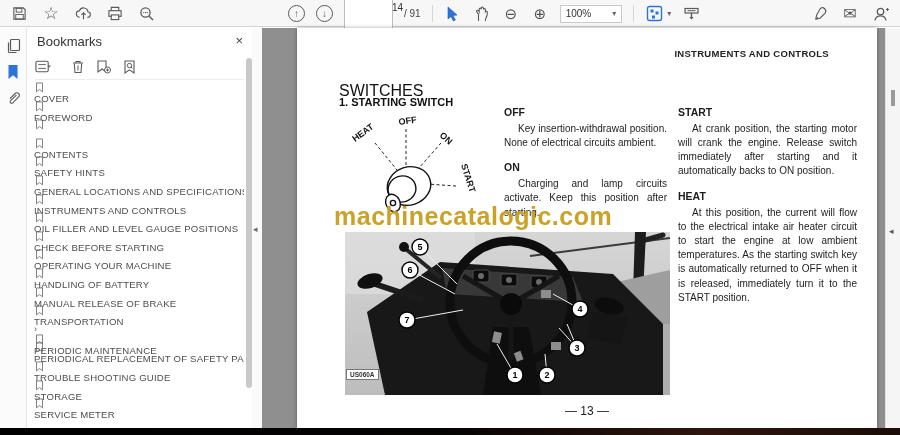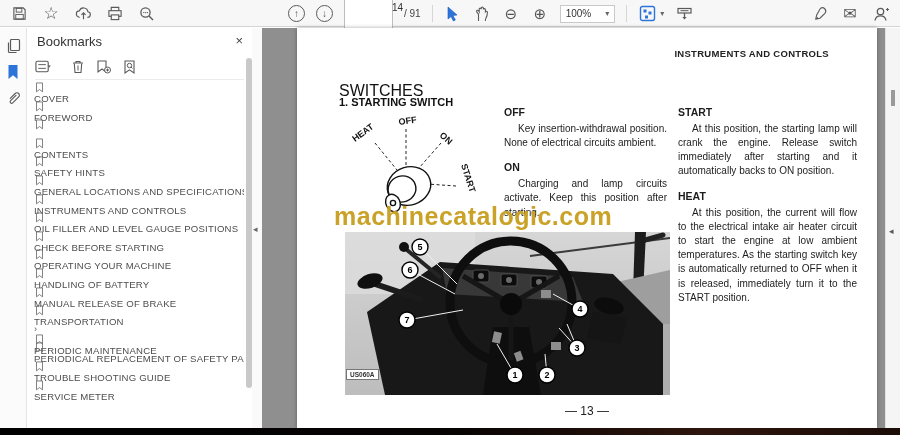--- a/index.html
+++ b/index.html
@@ -14,21 +14,21 @@
   .tb-center { left:288px; gap:11px; }
   .tb-right { right:10px; gap:13px; }
   .tb-btn { display:flex; align-items:center; justify-content:center; height:22px; min-width:18px;
     color:#555; cursor:default; }
   .tb-btn svg { display:block; }
   .tb-glyph { font-size:15px; line-height:1; color:#555; }
   .tb-divider { width:1px; height:17px; background:#d6d6d6; }
   .page-box { width:26px; height:30px; border:1px solid #bdbdbd; background:#fff; font-size:10px;
     text-align:center; line-height:15px; color:#333;padding-left:47px; }
   .page-total { font-size:10px; color:#444; }
-  .zoom-box { display:flex; align-items:center; gap:14px; border:1px solid #c9c9c9; background:#fff;
+  .zoom-box { display:flex; align-items:center; gap:21px; border:1px solid #c9c9c9; background:#fff;
     height:18px; padding:0 5px; font-size:10px; color:#333; }
   .caret { font-size:8px; color:#666; }
   .circle-btn { width:17px; height:17px; border:1.4px solid #5a5a5a; border-radius:50%;
     display:flex; align-items:center; justify-content:center; font-size:10px; color:#555; }
 
   
   .left-rail { position:absolute; top:28px; left:0; width:27px; height:400px;
     background:#fbfbfb; border-right:1px solid #e4e4e4; }
   .rail-ic { position:absolute; left:6px; width:15px; height:16px; }
 
@@ -346,20 +346,27 @@
           <path d="M2.2 1.2h7.6v11.3L6 9.6l-3.8 2.9z" fill="none" stroke="#6e6e6e" stroke-width="1.1"></path>
         </svg>
         <span class="bm-label">PERIODICAL REPLACEMENT OF SAFETY PARTS</span>
       </div>
       <div class="bm-row">
         <span class="bm-chev"></span>
         <svg class="bm-ic" viewBox="0 0 12 14">
           <path d="M2.2 1.2h7.6v11.3L6 9.6l-3.8 2.9z" fill="none" stroke="#6e6e6e" stroke-width="1.1"></path>
         </svg>
         <span class="bm-label">TROUBLE SHOOTING GUIDE</span>
+      </div>
+      <div class="bm-row">
+        <span class="bm-chev"></span>
+        <svg class="bm-ic" viewBox="0 0 12 14">
+          <path d="M2.2 1.2h7.6v11.3L6 9.6l-3.8 2.9z" fill="none" stroke="#6e6e6e" stroke-width="1.1"></path>
+        </svg>
+        <span class="bm-label">STORAGE</span>
       </div>
       <div class="bm-row">
         <span class="bm-chev"></span>
         <svg class="bm-ic" viewBox="0 0 12 14">
           <path d="M2.2 1.2h7.6v11.3L6 9.6l-3.8 2.9z" fill="none" stroke="#6e6e6e" stroke-width="1.1"></path>
         </svg>
         <span class="bm-label">SERVICE METER</span>
       </div>
     </div>
   <div class="bm-scroll"></div>
@@ -399,21 +406,21 @@
 
     <div class="col col2">
       <h4>OFF</h4>
       <p>Key insertion-withdrawal position. None of electrical circuits ambient.</p>
       <h4>ON</h4>
       <p>Charging and lamp circuits activate. Keep this position after starting.</p>
     </div>
 
     <div class="col col3">
       <h4>START</h4>
-      <p>At this position, the starting lamp will crank the engine. Release switch immediately after starting and it automatically backs to ON position.</p>
+      <p>At crank position, the starting motor will crank the engine. Release switch immediately after starting and it automatically backs to ON position.</p>
       <h4>HEAT</h4>
       <p>At this position, the current will flow to the electrical intake air heater circuit to start the engine at low ambient temperatures. As the starting switch key is automatically returned to OFF when it is released, immediately turn it to the START position.</p>
     </div>
 
     <div class="watermark" style="color: rgb(201, 162, 39);">machinecatalogic.com</div>
 
     <div class="photo">
       <svg width="325" height="163" viewBox="0 0 325 163">
         <defs>
           <linearGradient id="pbg" x1="0" y1="0" x2="0" y2="1">

